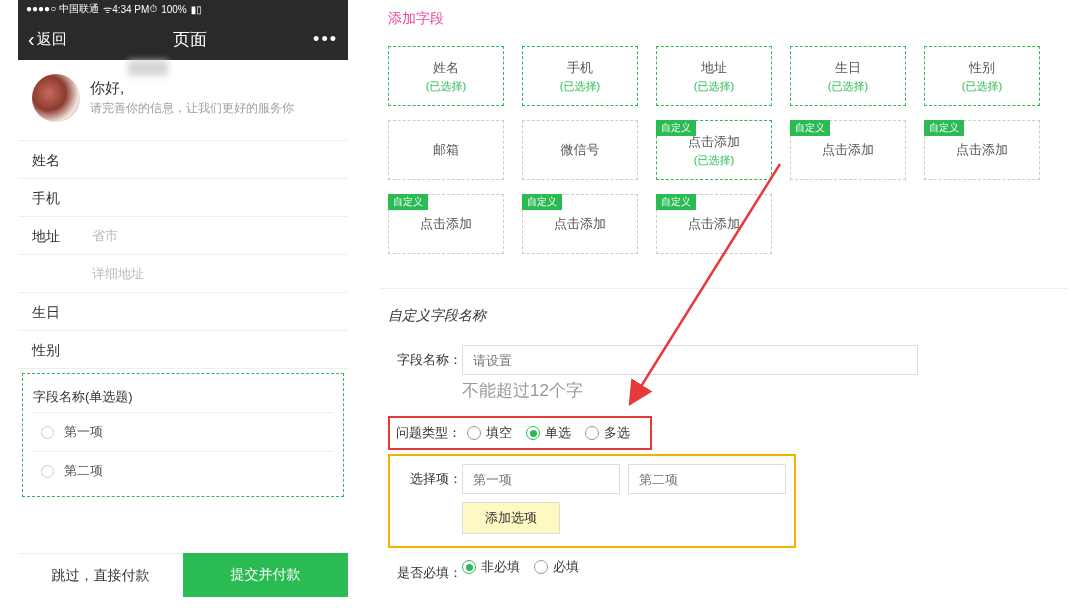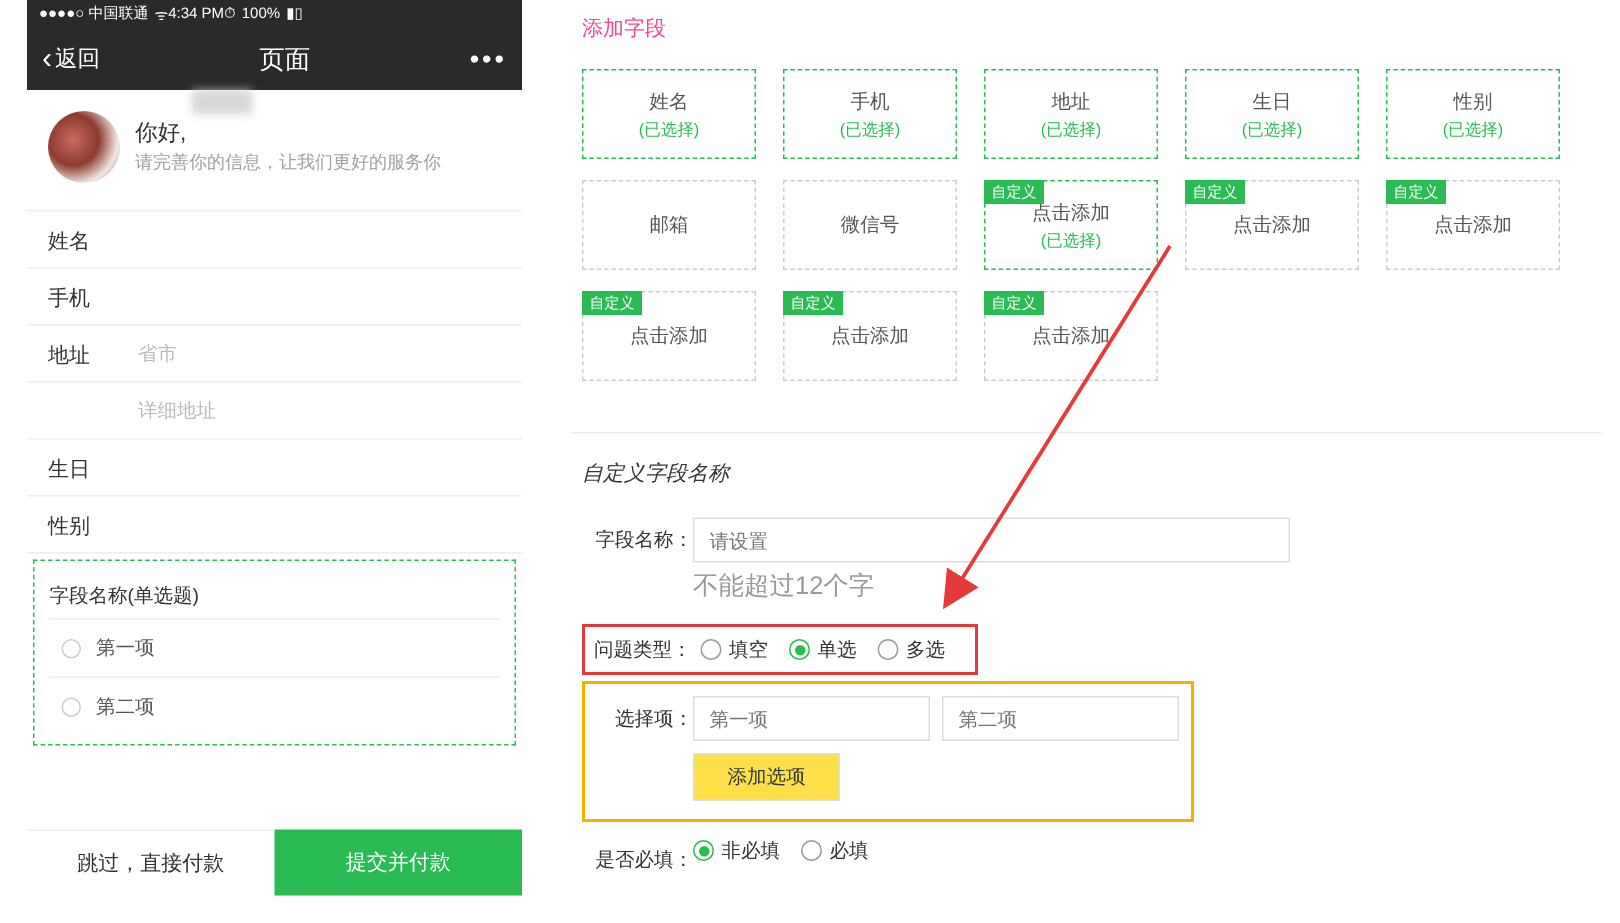--- a/index.html
+++ b/index.html
@@ -44,33 +44,33 @@
   .field-card.selected { border-color: #2bbb53; }
   .field-card .sub { font-size: 11px; color: #aaa; margin-top: 2px; }
   .field-card.selected .sub { color: #2bbb53; }
   .field-card .badge { position: absolute; top: -1px; left: -1px; background: #2bbb53; color: #fff; font-size: 10px; padding: 1px 5px; }
 
   .config { margin-top: 34px; border-top: 1px solid #eee; padding-top: 18px; padding-left: 8px; }
   .config-title { font-size: 14px; color: #333; margin-bottom: 20px; font-style: italic; }
   .crow { display: flex; align-items: flex-start; margin-bottom: 14px; font-size: 13px; }
   .crow .clabel { width: 74px; color: #333; padding-top: 6px; text-align: right; }
   .crow input[type=text] { height: 30px; border: 1px solid #ddd; padding: 0 10px; font-size: 13px; color: #999; }
-  .name-input { width: 398px; }
+  .name-input { width: 456px; }
   .hint { font-size: 17px; color: #999; margin-top: 4px; }
 
   .red-box { border: 2px solid #e63a3a; padding: 6px 6px; display: inline-flex; align-items: center; }
   .yellow-box { border: 2px solid #f0b400; padding: 8px 8px 12px 8px; display: inline-block; margin-top: -2px; }
   .inline-radio { display: inline-flex; align-items: center; margin-right: 14px; font-size: 13px; color: #333; }
   .r-outer { width: 14px; height: 14px; border: 1.5px solid #2bbb53; border-radius: 50%; display: inline-flex; align-items: center; justify-content: center; margin-right: 5px; }
   .r-outer.plain { border-color: #999; }
   .r-dot { width: 7px; height: 7px; background: #2bbb53; border-radius: 50%; }
 
   .opt-inputs { display: flex; gap: 8px; margin-bottom: 8px; }
   .opt-inputs input { width: 158px; height: 30px; border: 1px solid #ddd; padding: 0 10px; font-size: 13px; color: #999; }
-  .add-opt { display: inline-block; height: 32px; line-height: 30px; padding: 0 22px; border: 1px solid #ddd; background: #fde047; font-size: 13px; color: #333; cursor: pointer; }
+  .add-opt { display: inline-block; height: 32px; line-height: 30px; padding: 0 22px; border: 1px solid #ddd; background: #fef9c3; font-size: 13px; color: #333; cursor: pointer; }
 
   
   .arrow-svg { position: absolute; left: 615px; top: 156px; pointer-events: none; }
 </style>
 </head>
 <body>
 
 <div class="phone">
   <div class="statusbar">
     <div class="left">

